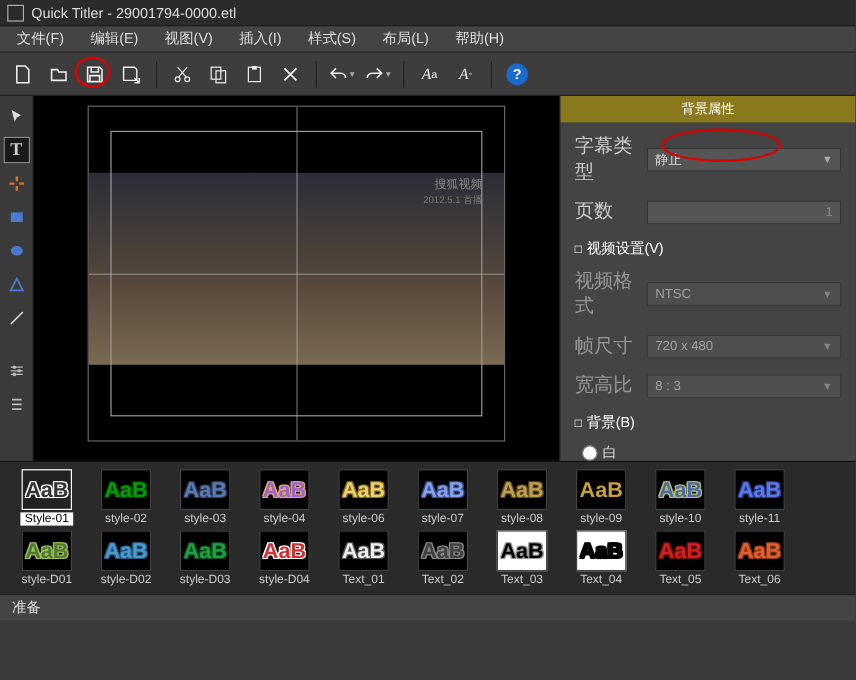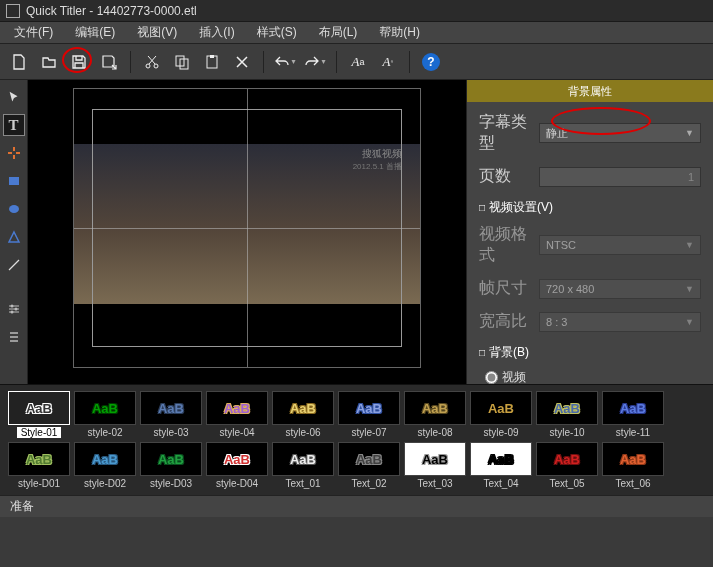--- a/index.html
+++ b/index.html
@@ -33,33 +33,33 @@
 .row .sel .arr { font-size: 9px; color: #aaa; }
 .row .num { justify-content: flex-end; color: #888; }
 .section { color: #ffffff; font-size: 12px; margin: 10px 0 8px; }
 .section::before { content: "□"; margin-right: 4px; font-size: 10px; }
 .disabled { opacity: .6; }
 .radio { display: flex; align-items: center; gap: 4px; color: #ddd; font-size: 12px; margin: 6px 0 4px 6px; }
 .radio input { accent-color: #888; }
 .styles { background: #2a2a2a; padding: 6px 8px 2px; border-top: 1px solid #111; }
 .srow { display: flex; gap: 4px; margin-bottom: 4px; }
 .sitem { width: 62px; display: flex; flex-direction: column; align-items: center; gap: 2px; }
-.sbox { width: 62px; height: 34px; background: #000; display: flex; align-items: center; justify-content: center; font-weight: 700; font-size: 13px; border: 1px solid #444; }
+.sbox { width: 42px; height: 34px; background: #000; display: flex; align-items: center; justify-content: center; font-weight: 700; font-size: 18px; border: 1px solid #444; }
 .sitem.sel .sbox { border: 1px solid #fff; background: #222; }
 .slabel { color: #ccc; font-size: 10px; text-align: center; white-space: nowrap; }
 .sitem.sel .slabel { background: #fff; color: #000; padding: 0 4px; }
 .status { background: #444; height: 22px; display: flex; align-items: center; padding: 0 10px; border-top: 1px solid #222; font-size: 12px; color: #ddd; }
 svg { display: block; }
 </style>
 </head>
 <body>
 
 <div class="titlebar">
   <div class="icon"></div>
-  <span>Quick Titler - 14402773-0000.etl</span>
+  <span>Quick Titler - 29001794-0000.etl</span>
 </div>
 
 <div class="menubar">
   <span>文件(F)</span>
   <span>编辑(E)</span>
   <span>视图(V)</span>
   <span>插入(I)</span>
   <span>样式(S)</span>
   <span>布局(L)</span>
   <span>帮助(H)</span>
@@ -236,24 +236,20 @@
       </div>
       <div class="row disabled">
         <div class="lab">宽高比</div>
         <div class="sel">
             <span>8 : 3</span>
             <span class="arr">▼</span>
           </div>
       </div>
       <div class="section">背景(B)</div>
       <label class="radio">
-          <input type="radio" checked="" style=""> 
-          <span>视频</span>
-        </label>
-      <label class="radio">
           <input type="radio" style=""> 
           <span>白</span>
         </label>
     </div>
   </div>
 </div>
 
 <div class="styles">
   <div class="srow" id="srow1">
       <div class="sitem sel">

